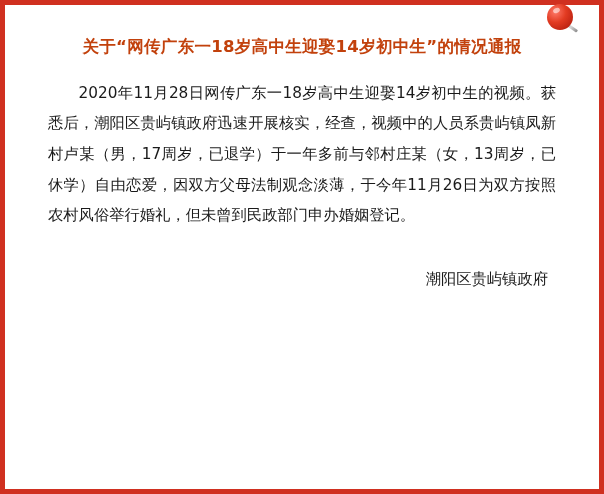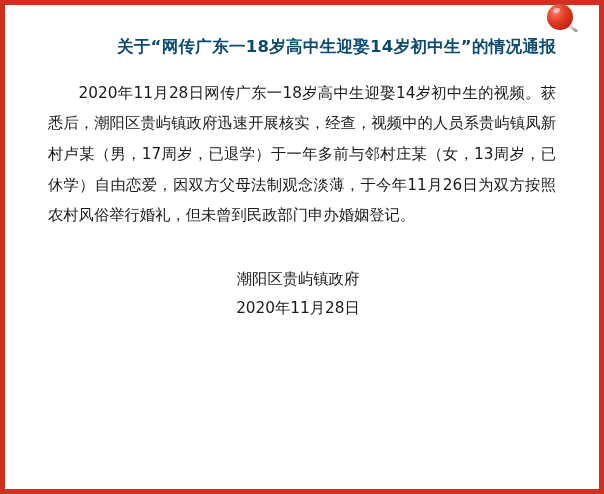--- a/index.html
+++ b/index.html
@@ -80,41 +80,41 @@
   .content {
     position: absolute;
     top: 5px;
     left: 5px;
     right: 5px;
     bottom: 5px;
     padding: 22px 38px 10px 38px;
     box-sizing: border-box;
   }
   .doc-title {
-    color: #0c4a6e;
+    color: #c2410c;
     font-size: 16.5px;
     font-weight: bold;
-    text-align: right;
+    text-align: center;
     line-height: 1.5;
     letter-spacing: 0.3px;
     margin: 8px 0 18px 0;
     font-family: "DejaVu Sans", "Liberation Sans", sans-serif;
   }
   .para {
     color: #1a1a1a;
     font-size: 15.3px;
     line-height: 2.0;
     text-align: justify;
     text-justify: inter-ideograph;
     text-indent: 2em;
     margin: 0 0 18px 0;
   }
   .signature {
     margin-top: 34px;
-    text-align: center;
+    text-align: right;
     color: #1a1a1a;
     font-size: 15.3px;
     line-height: 1.9;
   }
   .signature div {
     padding-right: 8px;
   }
 </style>
 </head>
 <body>
@@ -131,17 +131,16 @@
 
   <div class="content">
 
     <div class="doc-title">关于“网传广东一18岁高中生迎娶14岁初中生”的情况通报</div>
 
     <p class="para">2020年11月28日网传广东一18岁高中生迎娶14岁初中生的视频。获悉后，潮阳区贵屿镇政府迅速开展核实，经查，视频中的人员系贵屿镇凤新村卢某（男，17周岁，已退学）于一年多前与邻村庄某（女，13周岁，已休学）自由恋爱，因双方父母法制观念淡薄，于今年11月26日为双方按照农村风俗举行婚礼，但未曾到民政部门申办婚姻登记。</p>
 
 
     <div class="signature">
       <div>潮阳区贵屿镇政府</div>
-      <div>2020年11月28日</div>
     </div>
 
   </div>
 </div>
 
 </body></html>

